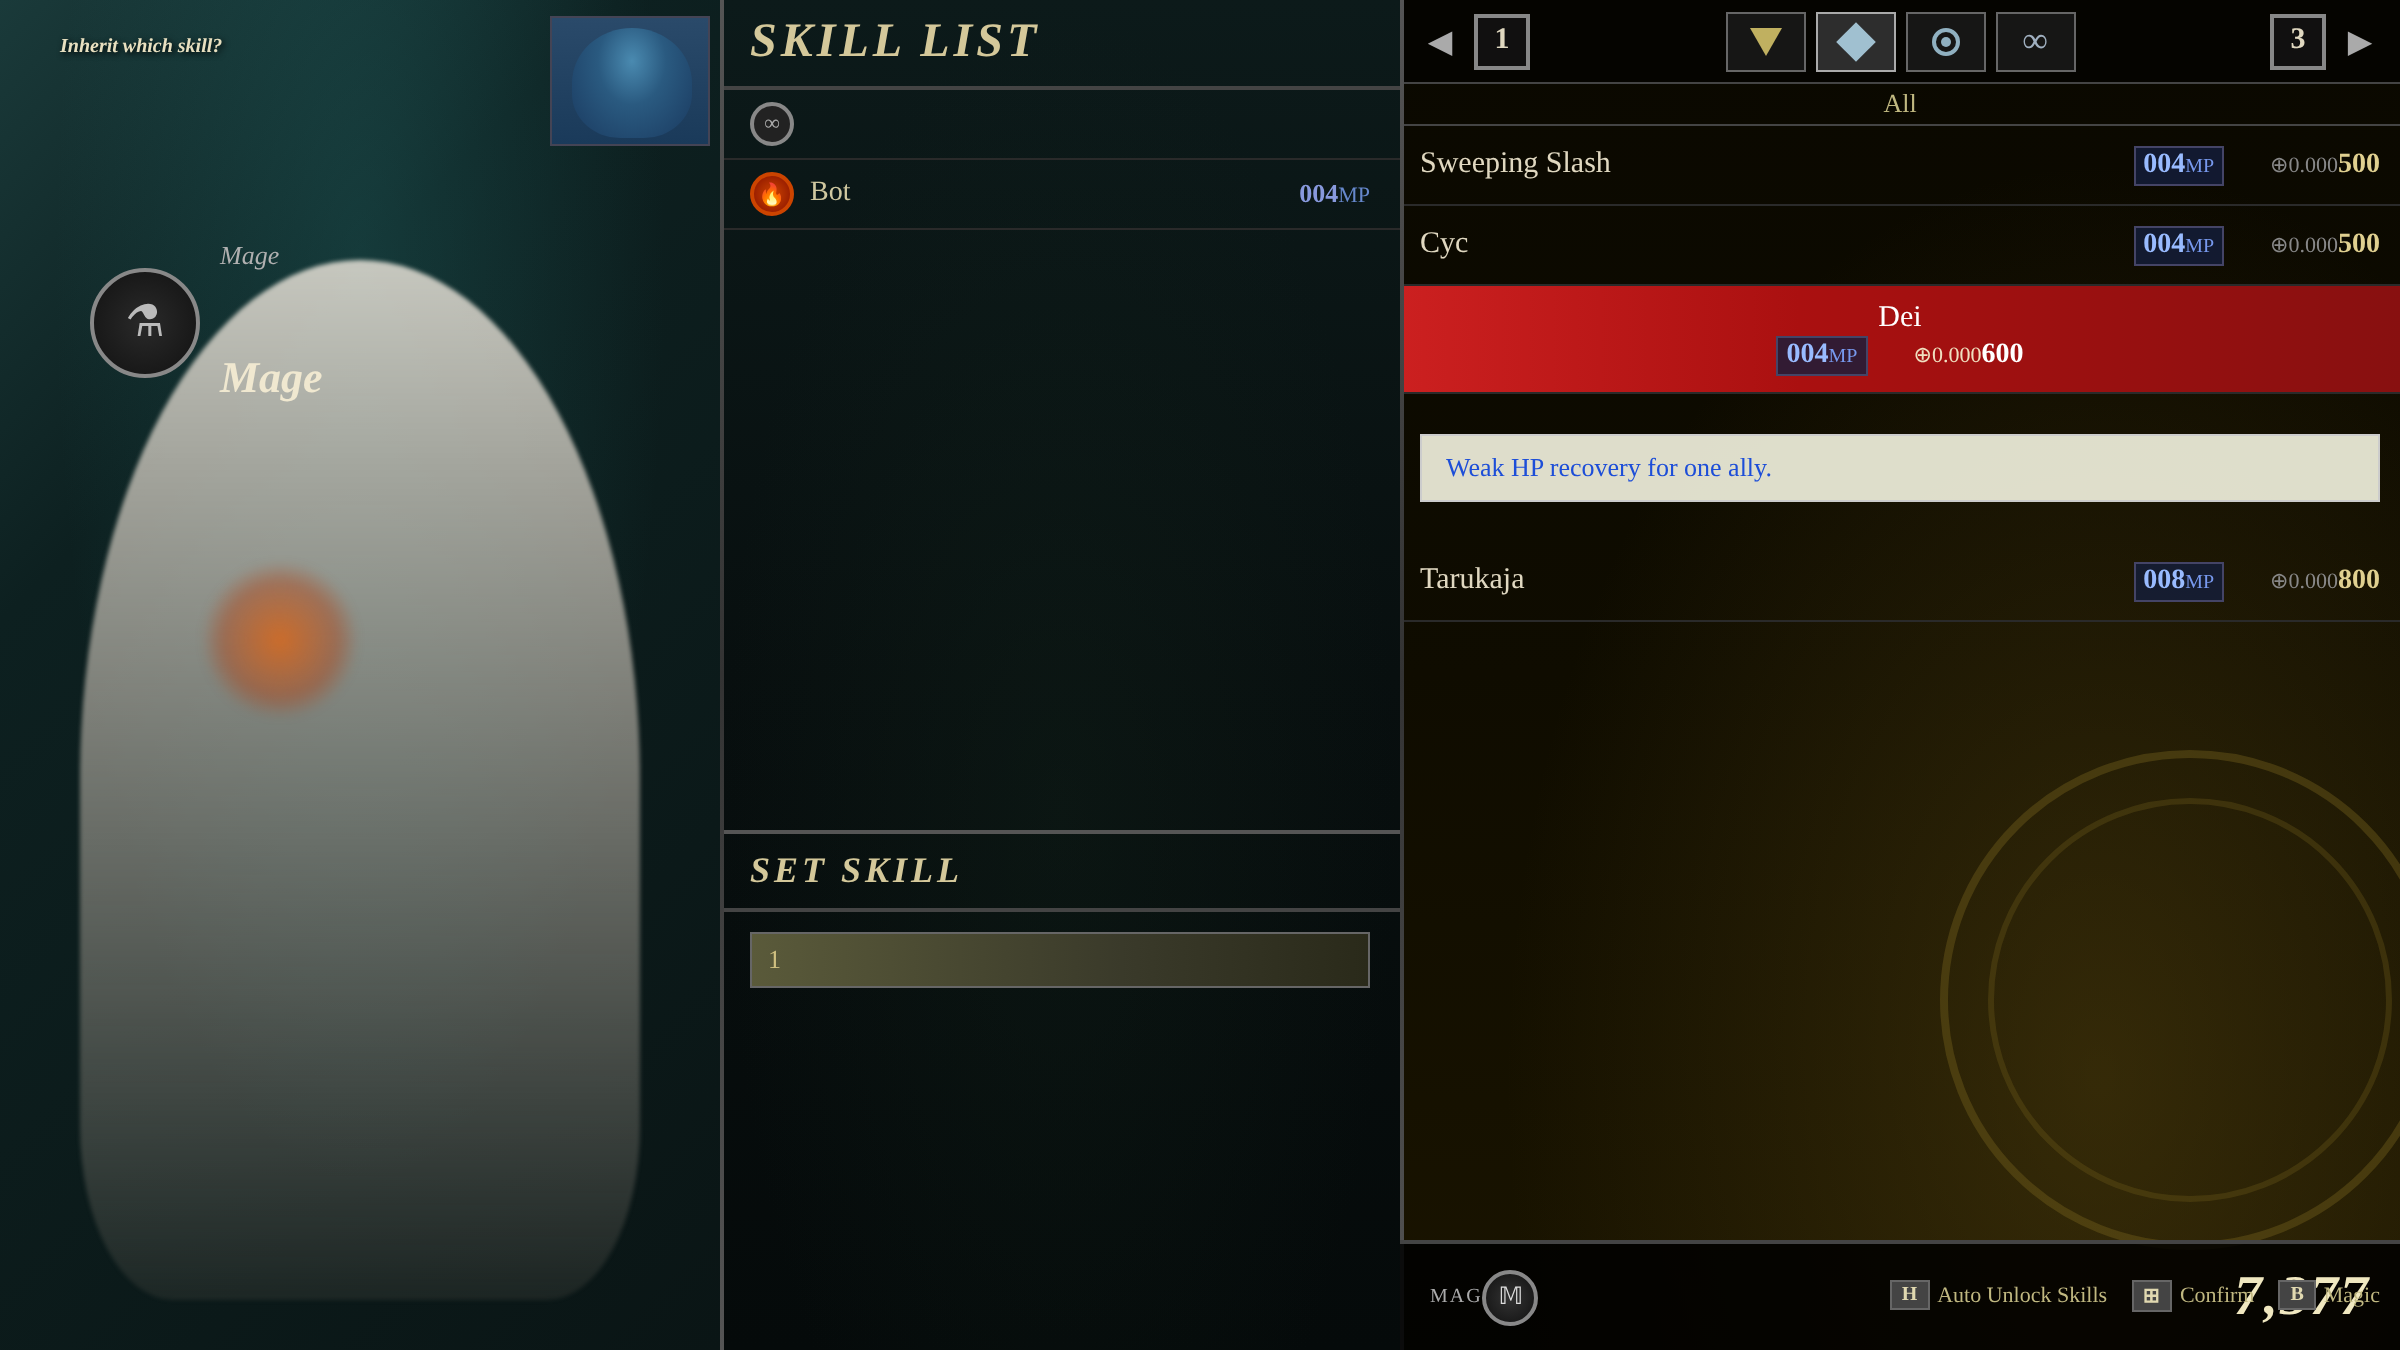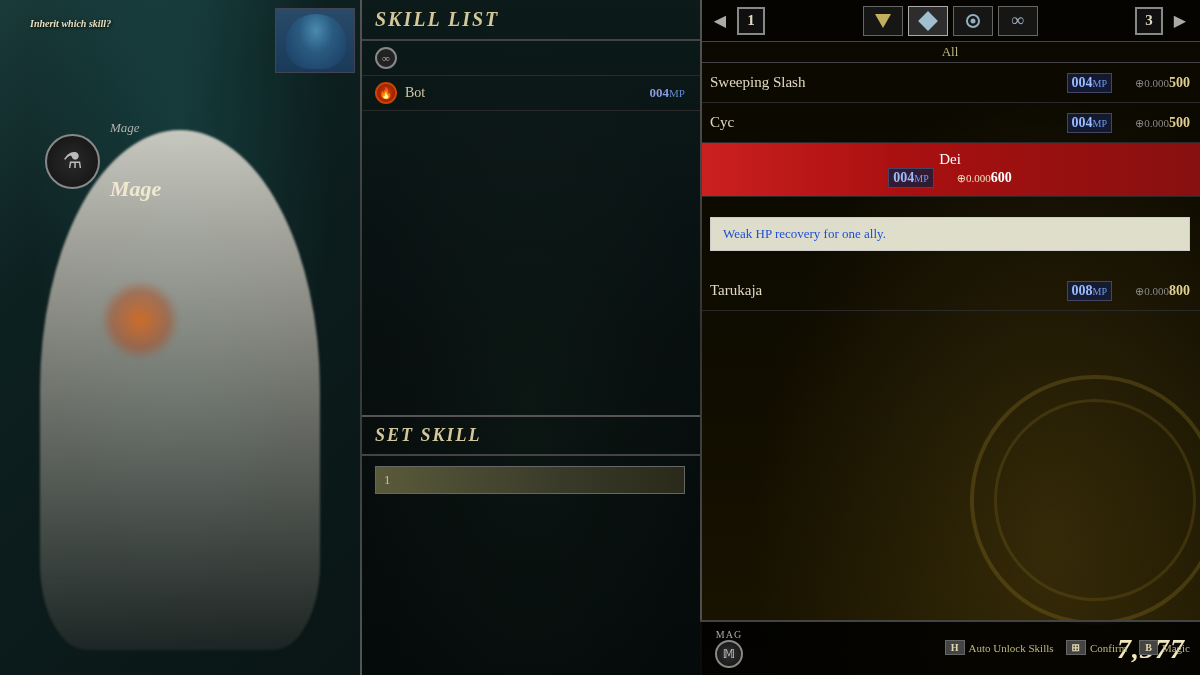--- a/index.html
+++ b/index.html
@@ -102,21 +102,21 @@
     
     .skill-list-panel {
       position: absolute;
       left: 360px; top: 0;
       width: 340px; height: 420px;
       z-index: 10;
     }
 
     .skill-list-title {
       color: #d4c89a;
-      font-size: 20px;
+      font-size: 24px;
       font-weight: bold;
       font-style: italic;
       letter-spacing: 2px;
       padding: 8px 15px;
       text-transform: uppercase;
       font-variant: small-caps;
       border-bottom: 2px solid #444;
     }
 
     .skill-item {
@@ -371,21 +371,21 @@
       border-top: 2px solid #444;
       display: flex;
       align-items: center;
       padding: 0 15px;
       gap: 15px;
       z-index: 30;
     }
 
     .mag-label {
       display: flex;
-      flex-direction: column;
+      flex-direction: row;
       align-items: center;
       margin-right: 5px;
     }
 
     .mag-text {
       color: #aaa;
       font-size: 10px;
       letter-spacing: 1px;
     }
 

